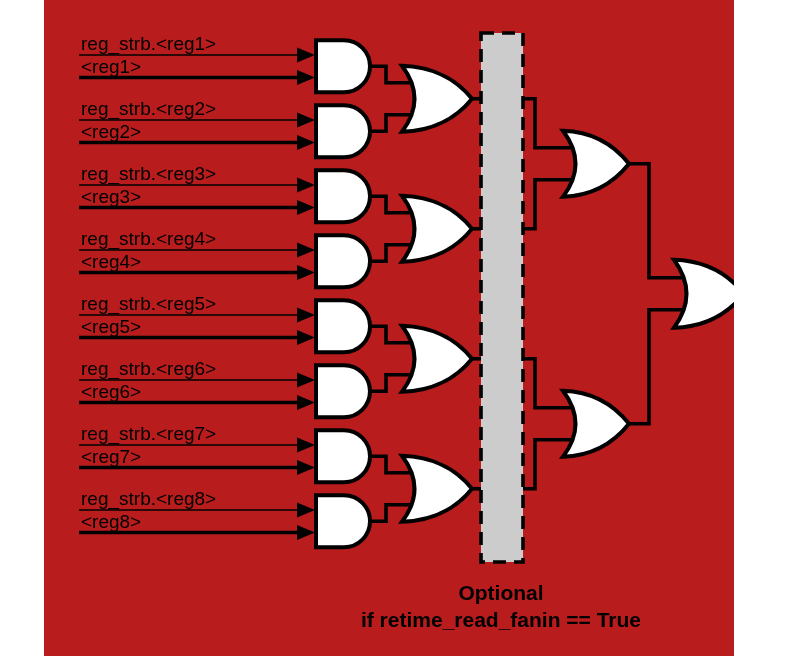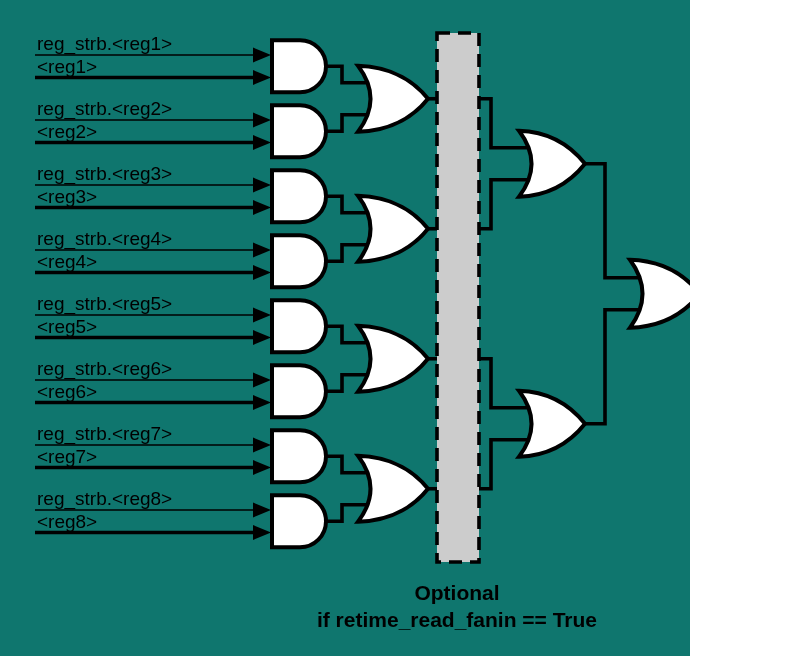--- a/index.html
+++ b/index.html
@@ -1,22 +1,23 @@
 <!DOCTYPE html>
 <html><head>
 <meta charset="utf-8">
 <style>
   html, body { margin: 0; padding: 0; background: #ffffff; }
   .canvas {
     position: relative;
     width: 690px;
     height: 656px;
-    background: #0f766e;
+    background: #b91c1c;
     font-family: "Liberation Sans", sans-serif;
     overflow: hidden;
+    margin-left: 44px;
   }
   svg { display: block; }
   .lbl {
     font-family: "Liberation Sans", sans-serif;
     font-size: 19px;
     fill: #000000;
   }
   .caption {
     font-family: "Liberation Sans", sans-serif;
     font-size: 21px;

